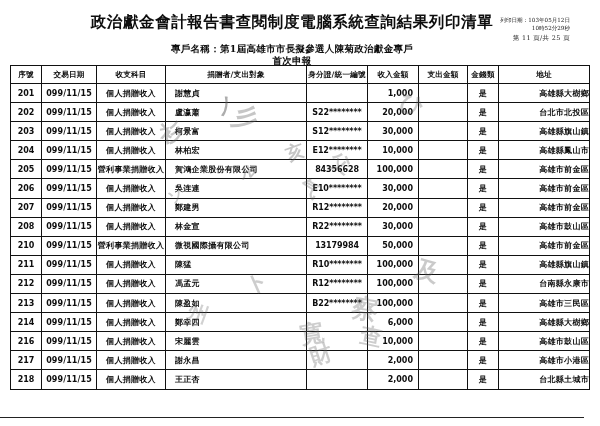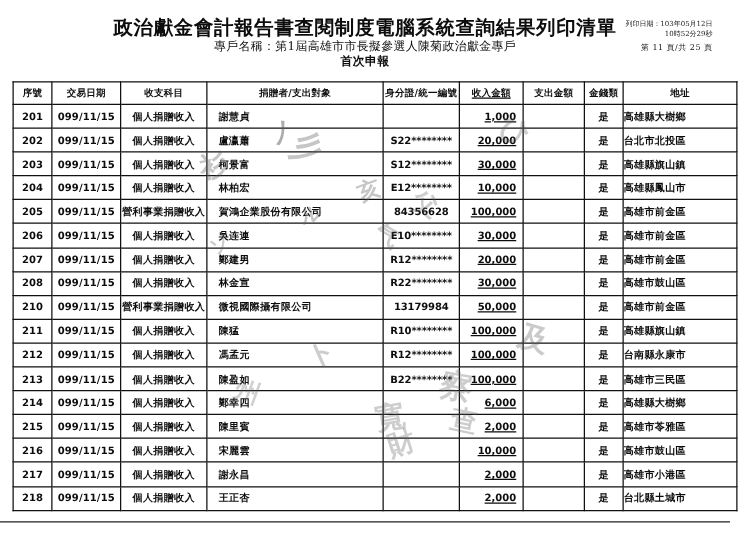--- a/index.html
+++ b/index.html
@@ -24,24 +24,24 @@
     font-size:15.5px;
     font-weight:bold;
     letter-spacing:.6px;
     line-height:19px;
     margin:6px 0 0 0;
     white-space:nowrap;
   }
   .subtitle{
     text-align:center;
     font-size:9.5px;
-    font-weight:normal;
+    font-weight:bold;
     letter-spacing:.3px;
     line-height:12px;
-    margin-top:1px;
+    margin-top:12px;
     white-space:nowrap;
   }
   .subtitle2{
     text-align:center;
     font-size:9.5px;
     font-weight:bold;
     letter-spacing:.3px;
     line-height:12px;
     margin-top:0px;
     white-space:nowrap;
@@ -78,24 +78,24 @@
     font-size:7.6px;
     text-align:center;
     letter-spacing:.2px;
   }
   th.c-id{font-size:5.5px;letter-spacing:0;}
   .c-seq{width:30px;text-align:center;}
   .c-date{width:54px;text-align:center;letter-spacing:.1px;}
   .c-subj{width:68px;text-align:center;}
   .c-donor{width:140px;text-align:left;padding-left:9px !important;}
   .c-id{width:60px;text-align:center;font-size:6.2px;font-weight:normal;letter-spacing:-.1px;}
-  .c-in{width:50px;text-align:right;padding-right:5px !important;text-decoration:underline;}
+  .c-in{width:50px;text-align:right;padding-right:5px !important;}
   .c-out{width:48px;margin-left:44px;}
   .c-kind{width:30px;text-align:center;}
-  .c-addr{width:auto;text-align:left;}
+  .c-addr{width:auto;text-align:right;}
   td.c-seq,td.c-date{font-size:7.6px;font-family:"DejaVu Sans","Liberation Sans",sans-serif;font-weight:normal;}
   td.c-in{font-size:7.6px;font-family:"DejaVu Sans","Liberation Sans",sans-serif;font-weight:normal;}
   td.c-id{font-family:"DejaVu Sans","Liberation Sans",sans-serif;}
   td.c-subj,td.c-donor,td.c-kind,td.c-addr{font-size:8.2px;letter-spacing:.3px;}
   .botline{
     position:absolute;
     left:0;right:0;bottom:8px;
     border-top:1px solid #222;
   }
   
@@ -275,31 +275,20 @@
         <tr>
           <td class="c-seq">214</td>
           <td class="c-date">099/11/15</td>
           <td class="c-subj">個人捐贈收入</td>
           <td class="c-donor">鄭幸四</td>
           <td class="c-id"></td>
           <td class="c-in">6,000</td>
           <td class="c-out"></td>
           <td class="c-kind">是</td>
           <td class="c-addr">高雄縣大樹鄉</td>
-        </tr>
-        <tr>
-          <td class="c-seq">215</td>
-          <td class="c-date">099/11/15</td>
-          <td class="c-subj">個人捐贈收入</td>
-          <td class="c-donor">陳里賓</td>
-          <td class="c-id"></td>
-          <td class="c-in">2,000</td>
-          <td class="c-out"></td>
-          <td class="c-kind">是</td>
-          <td class="c-addr">高雄市苓雅區</td>
         </tr>
         <tr>
           <td class="c-seq">216</td>
           <td class="c-date">099/11/15</td>
           <td class="c-subj">個人捐贈收入</td>
           <td class="c-donor">宋麗雲</td>
           <td class="c-id"></td>
           <td class="c-in">10,000</td>
           <td class="c-out"></td>
           <td class="c-kind">是</td>

